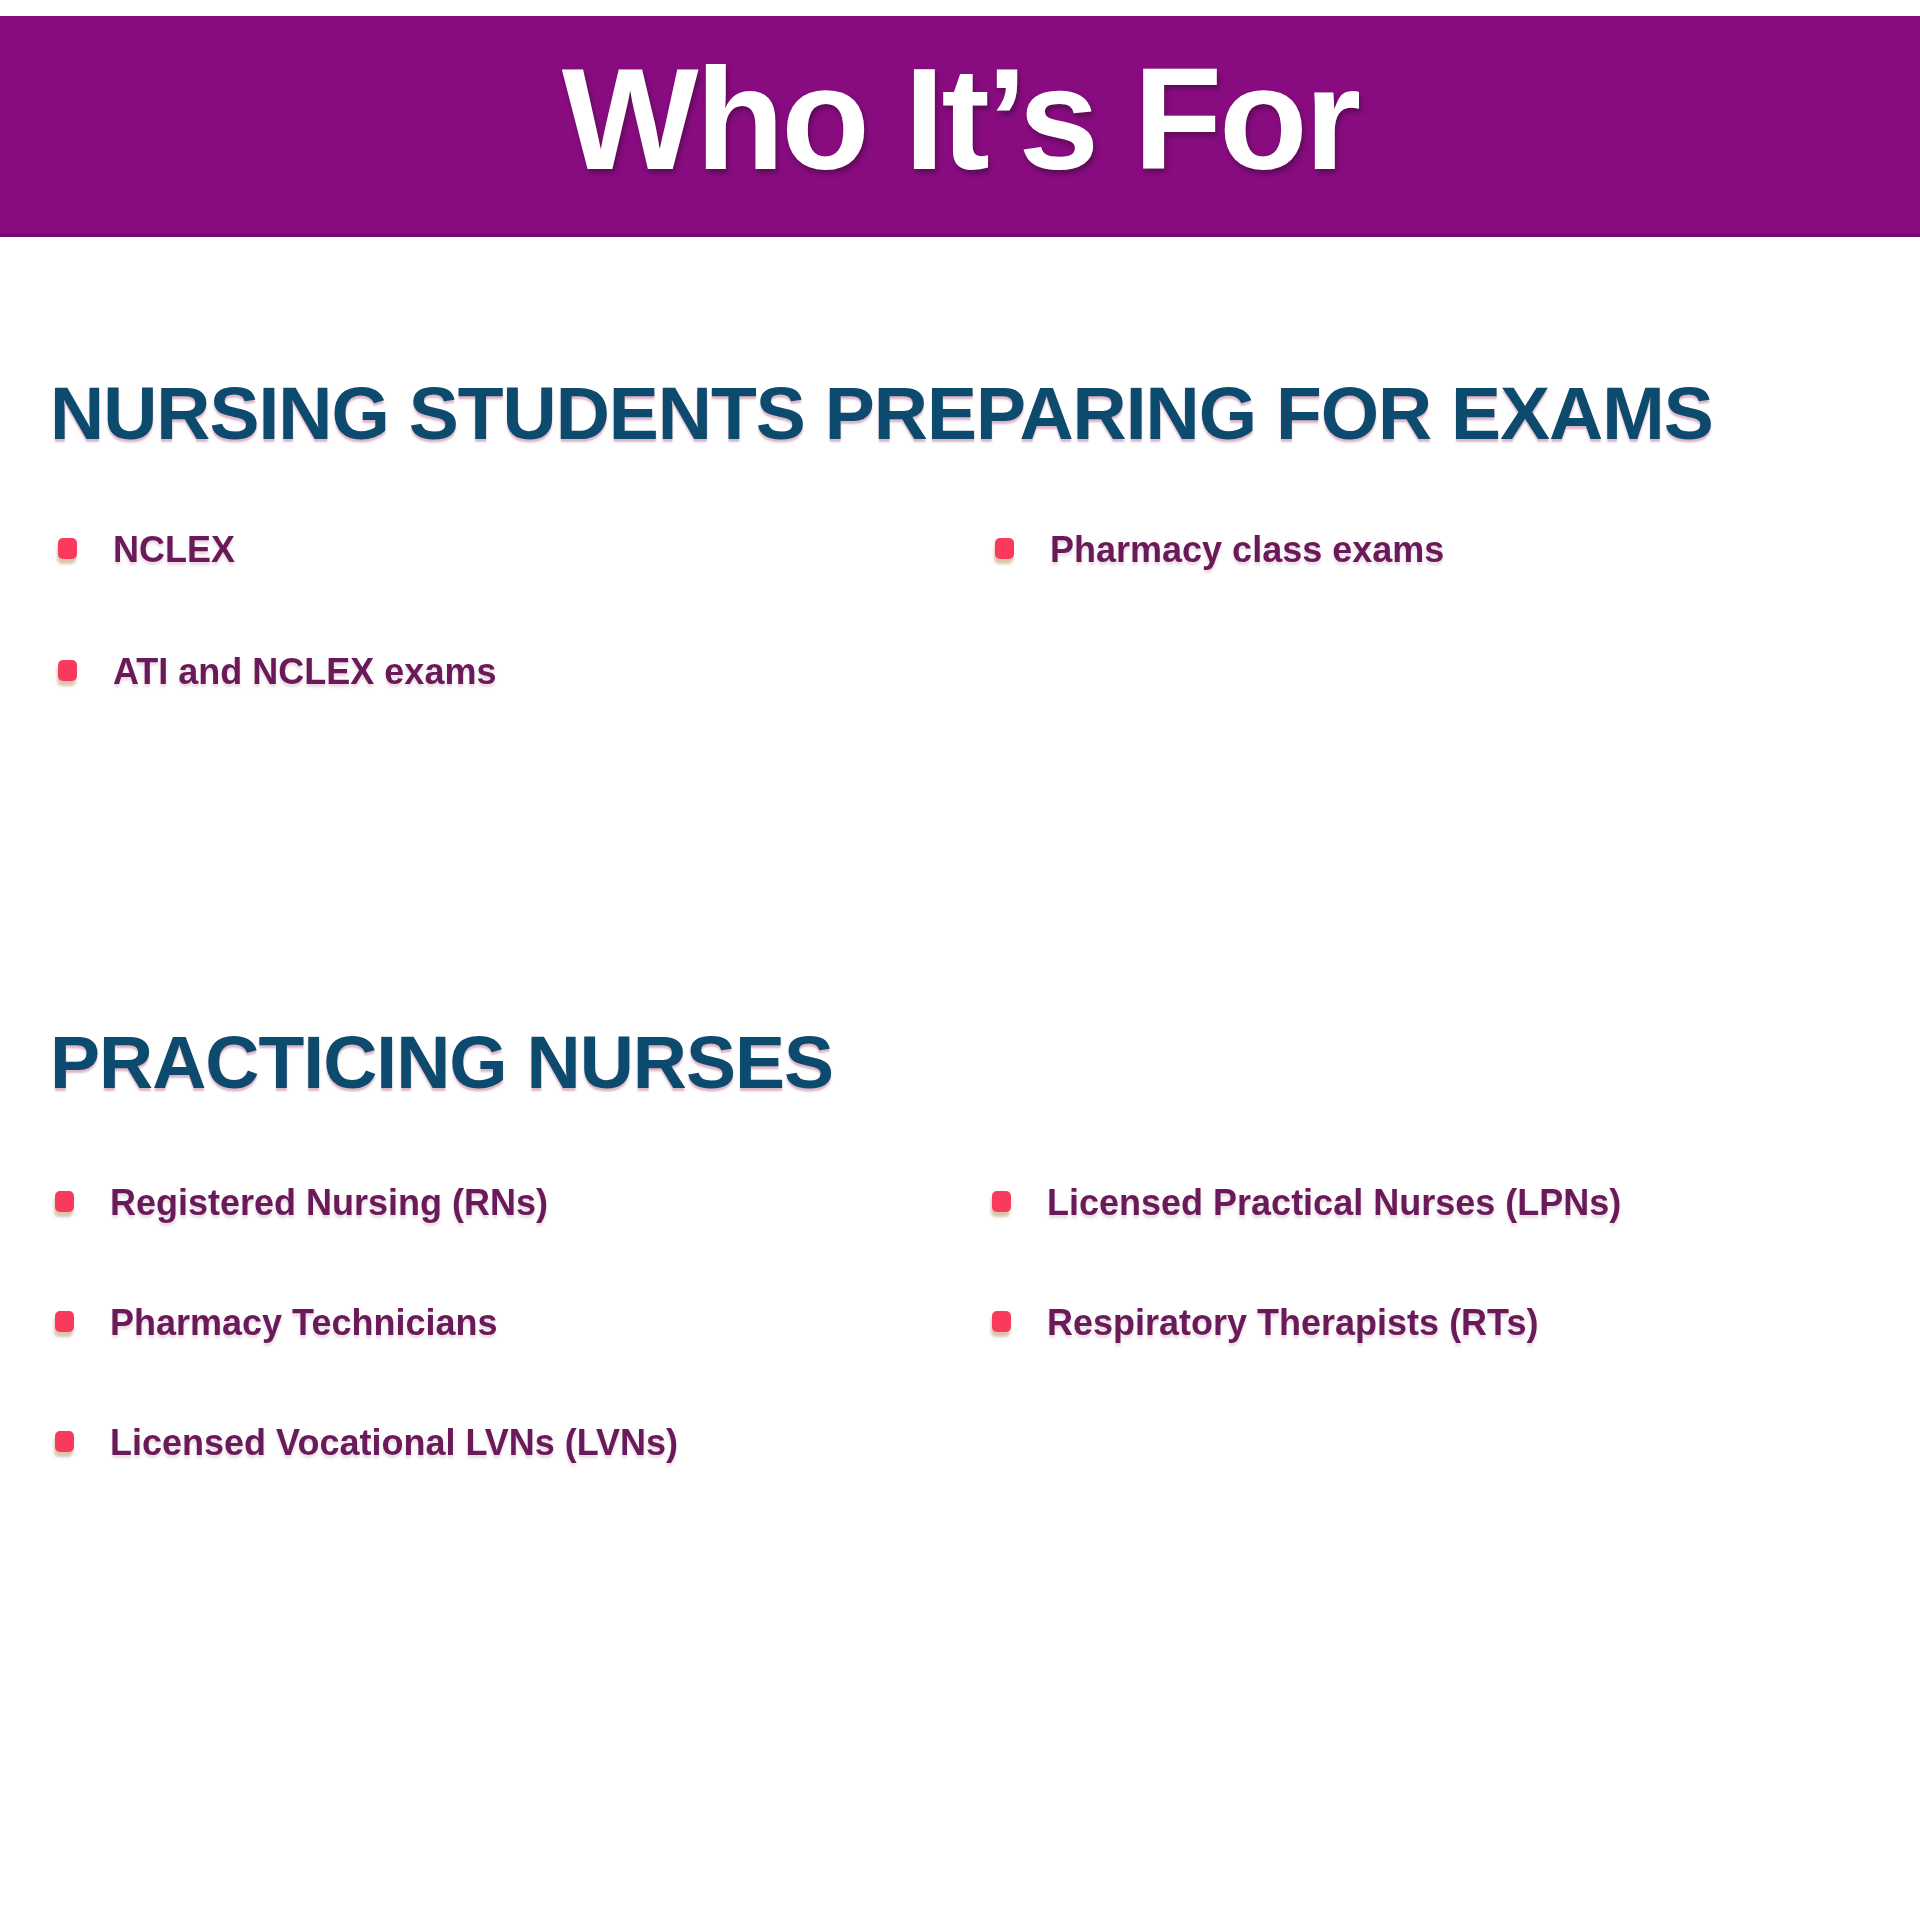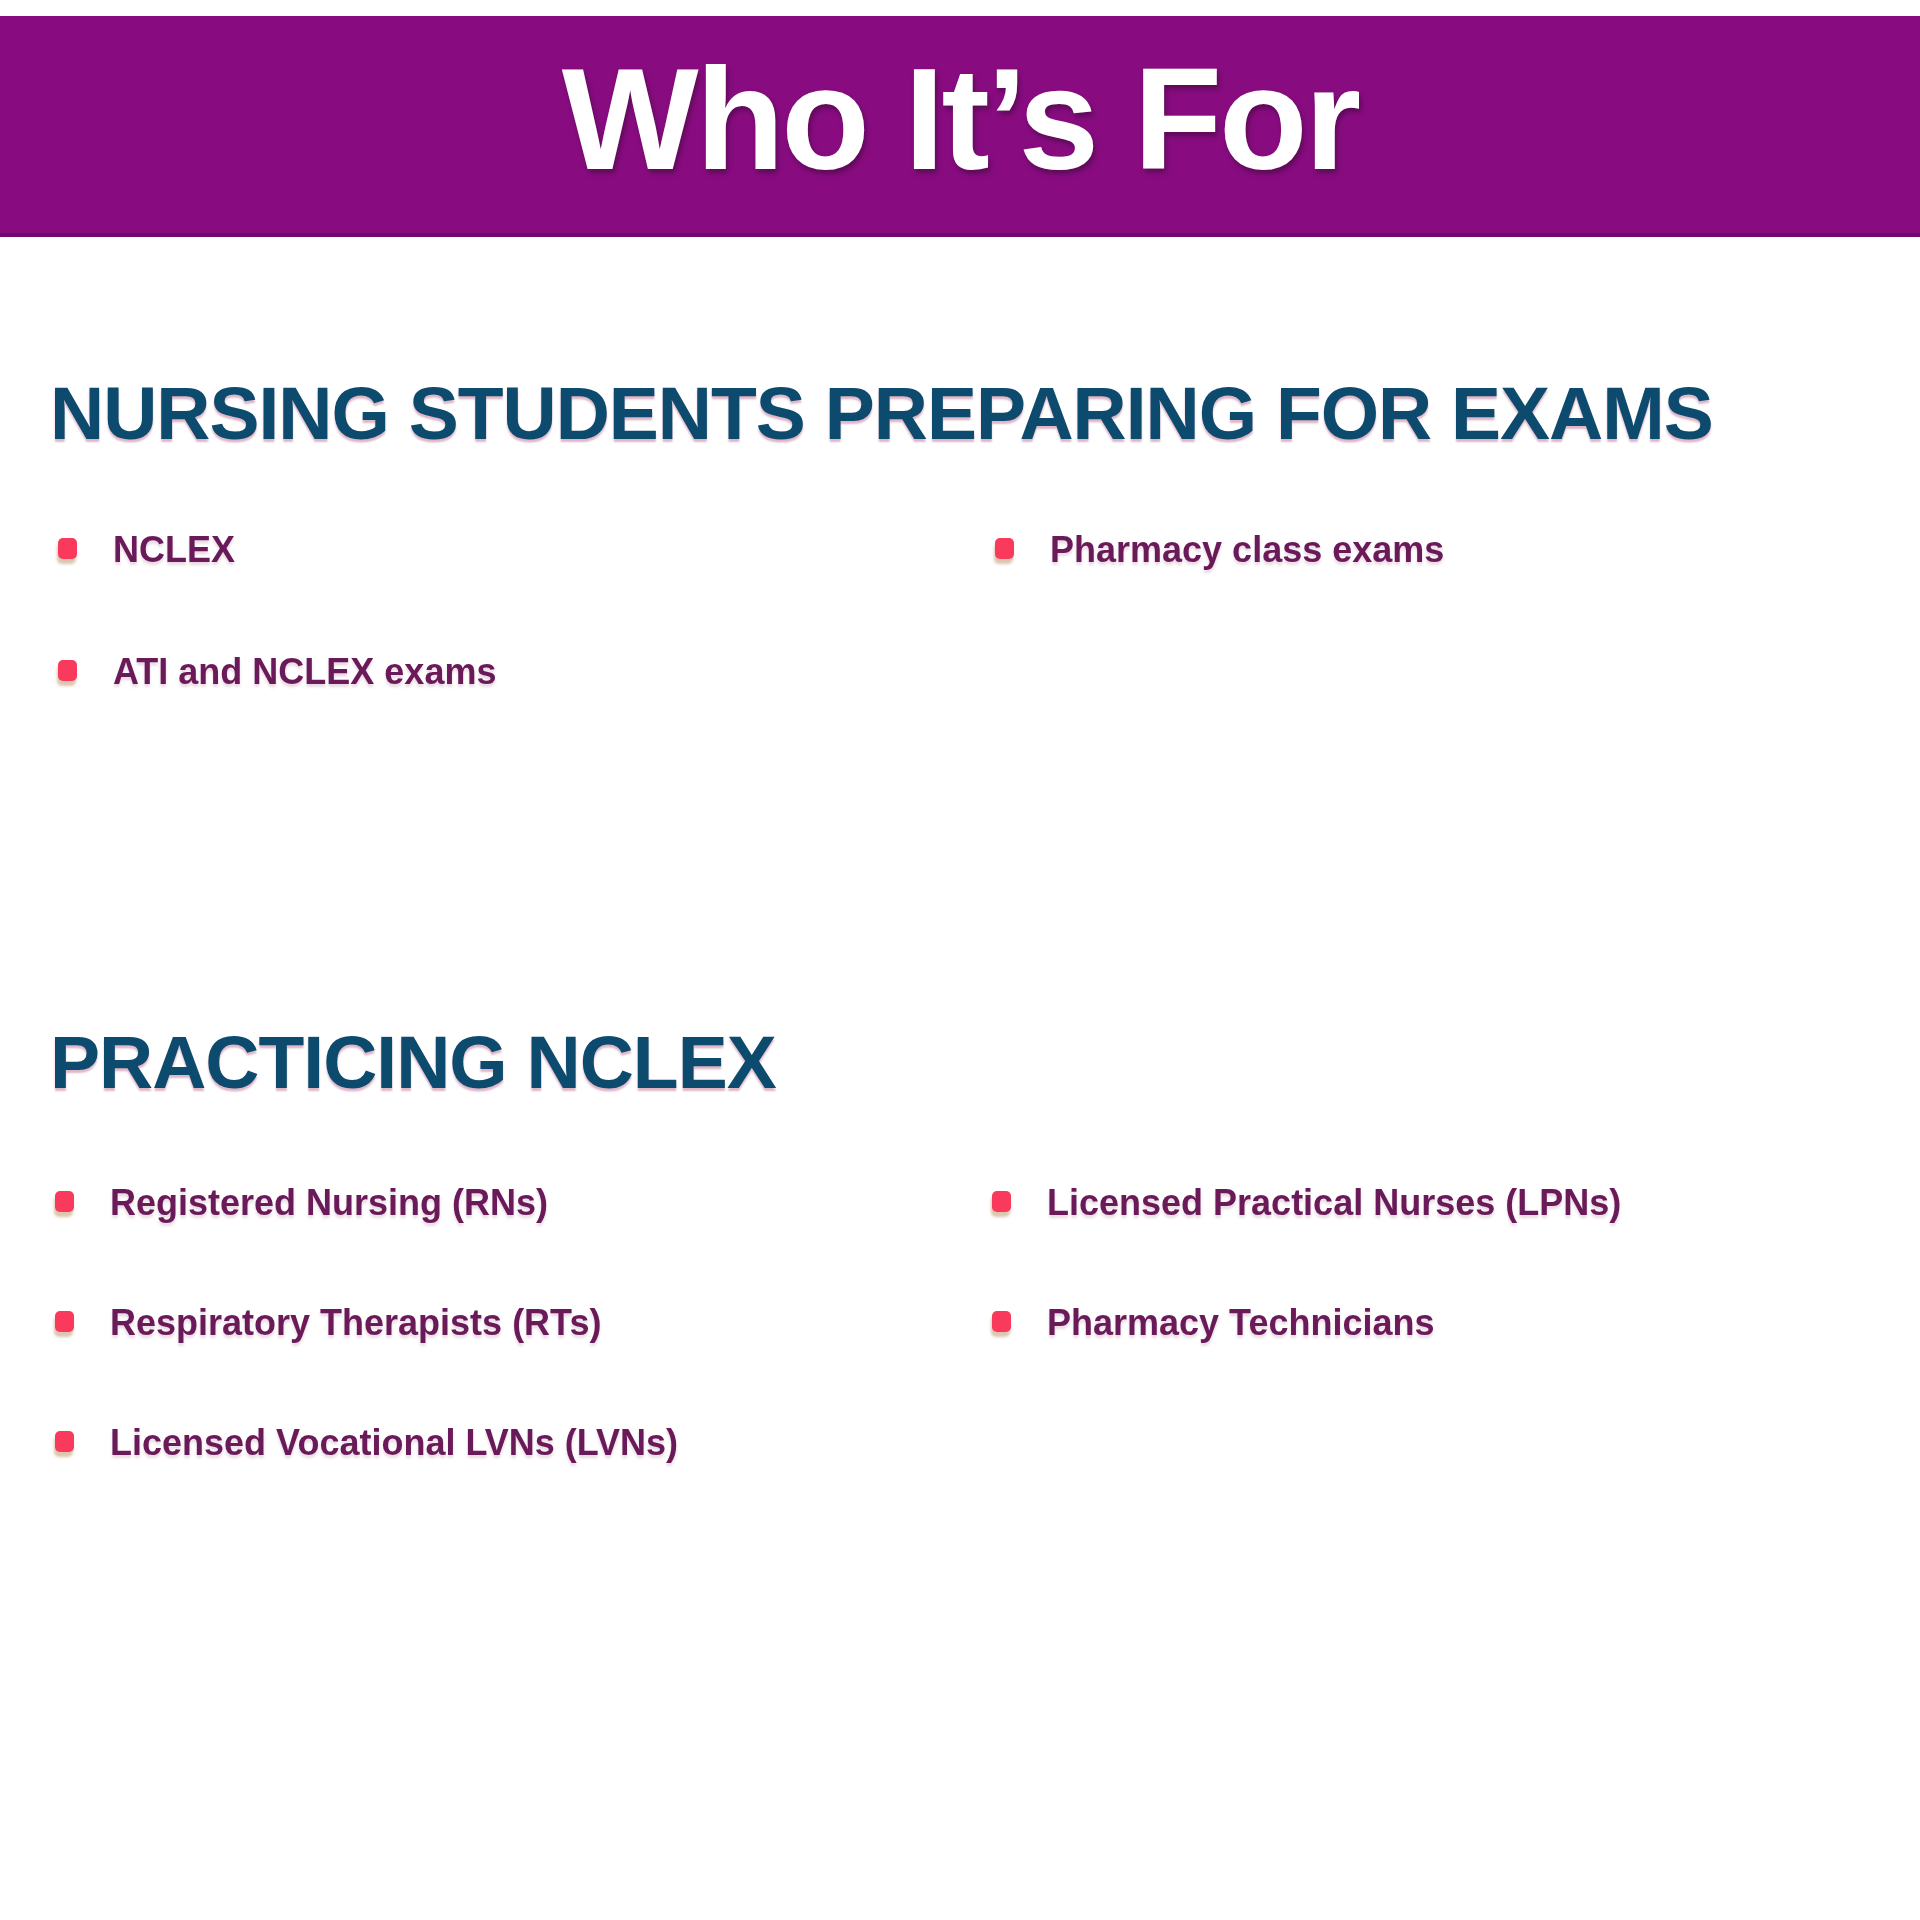--- a/index.html
+++ b/index.html
@@ -89,36 +89,36 @@
   <div class="item">
     <span class="bullet"></span>
     <span class="item-label">Pharmacy class exams</span>
   </div>
   <div class="item">
     <span class="bullet"></span>
     <span class="item-label">ATI and NCLEX exams</span>
   </div>
 </div>
 
-<div class="section-heading heading-2">PRACTICING NCLEX</div>
+<div class="section-heading heading-2">PRACTICING NURSES</div>
 
 <div class="bullet-list list-2">
   <div class="item">
     <span class="bullet"></span>
     <span class="item-label">Registered Nursing (RNs)</span>
   </div>
   <div class="item">
     <span class="bullet"></span>
     <span class="item-label">Licensed Practical Nurses (LPNs)</span>
   </div>
   <div class="item">
     <span class="bullet"></span>
-    <span class="item-label">Respiratory Therapists (RTs)</span>
+    <span class="item-label">Pharmacy Technicians</span>
   </div>
   <div class="item">
     <span class="bullet"></span>
-    <span class="item-label">Pharmacy Technicians</span>
+    <span class="item-label">Respiratory Therapists (RTs)</span>
   </div>
   <div class="item">
     <span class="bullet"></span>
     <span class="item-label">Licensed Vocational LVNs (LVNs)</span>
   </div>
 </div>
 
 </body></html>

